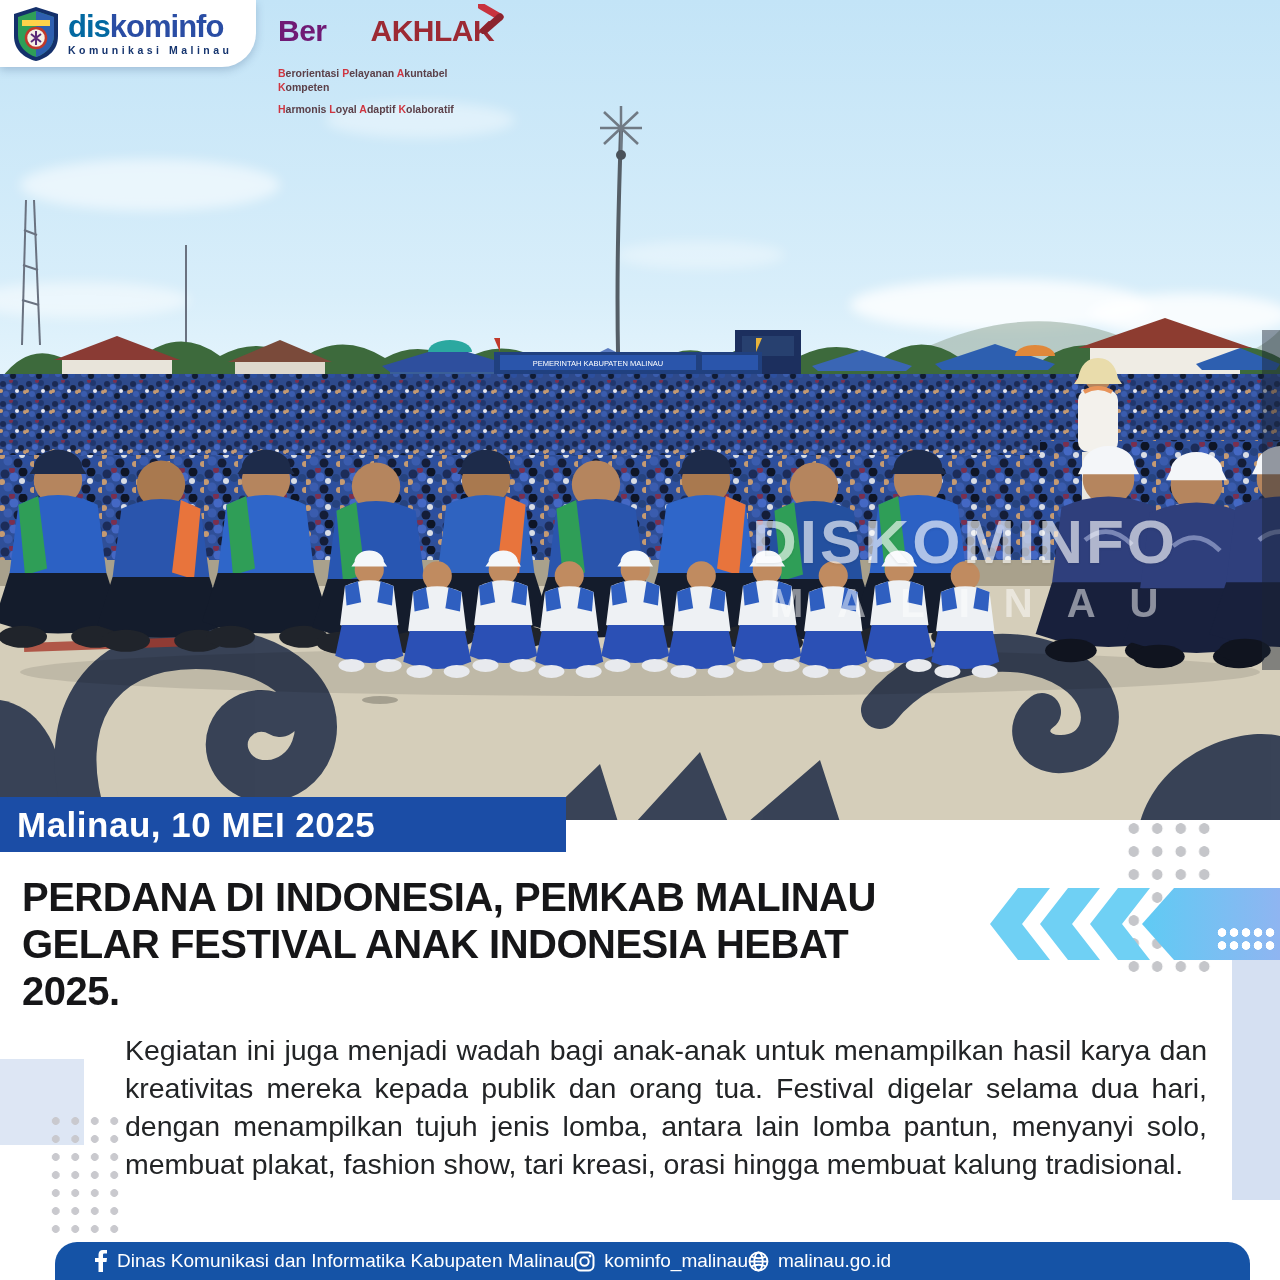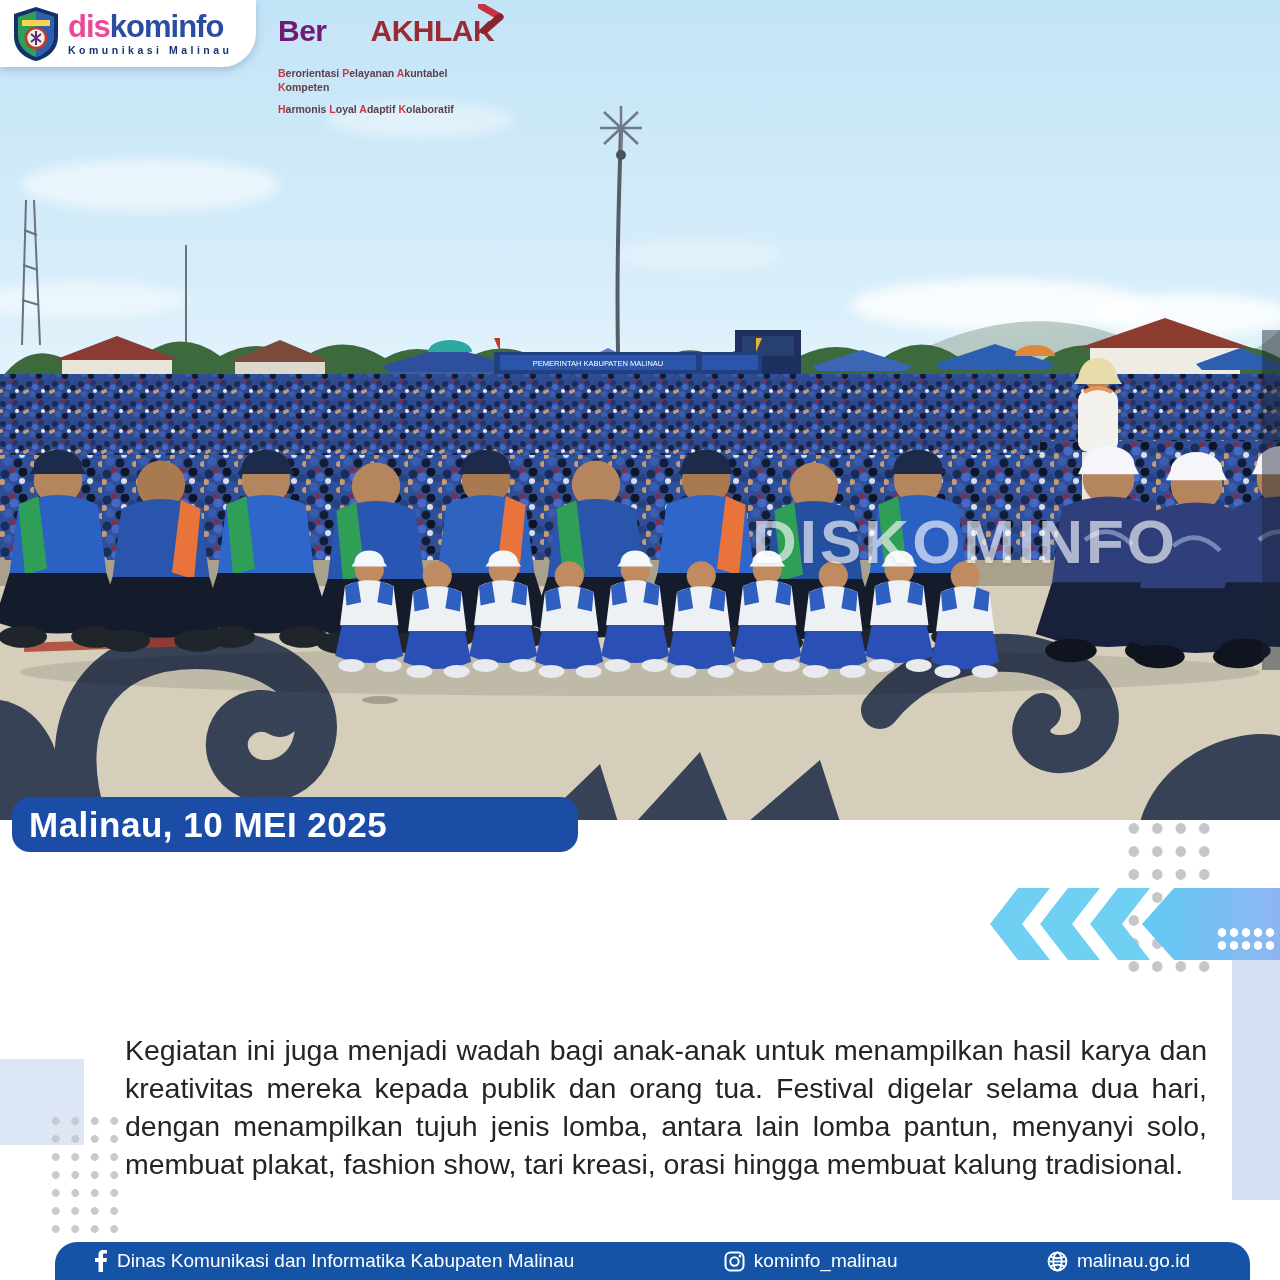--- a/index.html
+++ b/index.html
@@ -16,36 +16,36 @@
                   text-shadow:0 1px 3px rgba(0,0,0,.15);}
   .watermark .wm2{font-size:40px;font-weight:bold;letter-spacing:34px;opacity:.5;margin-top:4px;
                   padding-left:18px;}
 
   
   .logo-pill{position:absolute;left:0;top:0;width:256px;height:67px;background:#ffffff;
              border-radius:0 0 34px 0;box-shadow:0 3px 8px rgba(40,70,120,.25);
              display:flex;align-items:center;padding-left:12px;box-sizing:border-box;}
   .logo-text{margin-left:8px;line-height:1;}
   .logo-brand{font-size:31px;font-weight:bold;letter-spacing:-1px;}
-  .logo-brand .dis{color:#ec4899;}
+  .logo-brand .dis{color:#0369a1;}
   .logo-brand .kominfo{color:#2a4da4;}
   .logo-sub{font-size:10.5px;font-weight:bold;letter-spacing:3.5px;color:#16356f;margin-top:3px;}
 
   .berakhlak{position:absolute;left:278px;top:16px;width:220px;}
   .ba-title{font-size:30px;font-weight:bold;letter-spacing:-.5px;line-height:1;position:relative;}
   .ba-title .ber{color:#701a75;}
   .ba-title .akhlak{color:#9c2a34;margin-left:44px;}
   .ba-arrow{position:absolute;right:-6px;top:-12px;}
   .ba-tagline{font-size:10.5px;font-weight:bold;color:#5b4049;line-height:14px;margin-top:20px;}
   .ba-tagline .ini{color:#cf3540;}
 
   
-  .date-banner{position:absolute;left:12px;top:797px;width:566px;height:55px;background:#1b4da6;
+  .date-banner{position:absolute;left:0;top:797px;width:566px;height:55px;background:#1b4da6;
                color:#ffffff;font-size:35px;font-weight:bold;letter-spacing:.5px;
-               display:flex;align-items:center;padding-left:17px;box-sizing:border-box;border-radius:18px;}
+               display:flex;align-items:center;padding-left:17px;box-sizing:border-box;}
   .headline{position:absolute;left:22px;top:874px;width:900px;font-size:40px;font-weight:bold;
             letter-spacing:-.5px;line-height:47px;color:#161618;}
   .body-text{position:absolute;left:125px;top:1031px;width:1082px;font-size:28.5px;
              line-height:38px;color:#222426;text-align:justify;}
 
   
   .dots{position:absolute;pointer-events:none;}
   .dots-right{left:1122px;top:817px;width:96px;height:160px;
     background-image:radial-gradient(circle,#c5c6ca 5px,transparent 5.6px);
     background-size:23.5px 23px;}
@@ -55,21 +55,21 @@
   .dots-white{left:1216px;top:926px;width:60px;height:28px;
     background-image:radial-gradient(circle,#ffffff 4px,transparent 4.6px);
     background-size:12px 13px;z-index:4;}
   .chevron-deco{position:absolute;left:988px;top:888px;width:292px;height:72px;z-index:3;}
   .pale-rect-right{position:absolute;left:1232px;top:958px;width:48px;height:242px;background:#d5e0f2;}
   .pale-rect-left{position:absolute;left:0;top:1059px;width:84px;height:86px;background:#dde6f4;}
 
   
   .footer{position:absolute;left:55px;top:1242px;width:1195px;height:38px;background:#1553a6;
           border-radius:22px 22px 0 0;display:flex;align-items:center;
-          justify-content:space-between;padding:0 60px 0 40px;box-sizing:border-box;color:#fff;}
+          padding:0 60px 0 40px;box-sizing:border-box;color:#fff;}
   .f-item{display:flex;align-items:center;gap:9px;font-size:19px;}
   .f-item svg{display:block;}
 </style>
 </head>
 <body>
 
 <div class="canvas">
 
   <div class="photo">
   <svg width="1280" height="820" viewBox="0 0 1280 820">
@@ -310,20 +310,21 @@
       <use href="#kidcap" transform="translate(598,552) scale(1.62)"></use>
       <use href="#kidcap" transform="translate(730,552) scale(1.62)"></use>
       <use href="#kidcap" transform="translate(862,552) scale(1.62)"></use>
     </g>
 
     <rect x="1262" y="330" width="18" height="340" fill="#1a2433" opacity=".45"></rect>
   </svg>
 
     <div class="watermark">
       <div class="wm1">DISKOMINFO</div>
+      <div class="wm2">MALINAU</div>
     </div>
   </div>
 
   <div class="logo-pill">
     <svg width="48" height="56" viewBox="0 0 48 56">
       <path d="M24 1 L46 8 V30 C46 44 36 52 24 55 C12 52 2 44 2 30 V8 Z" fill="#14306b"></path>
       <path d="M24 5 L42 11 V29 C42 40 34 48 24 51 C14 48 6 40 6 29 V11 Z" fill="#2f9e57"></path>
       <path d="M24 5 L42 11 V29 C42 40 34 48 24 51 Z" fill="#2e5fb0"></path>
       <path d="M10 14 h28 v6 h-28 Z" fill="#ffd24a"></path>
       <circle cx="24" cy="32" r="10" fill="#f4f1e6" stroke="#c0392b" stroke-width="2.5"></circle>
@@ -344,20 +345,21 @@
       </svg>
     </div>
     <div class="ba-tagline"><span class="ini">B</span>erorientasi <span class="ini">P</span>elayanan <span class="ini">A</span>kuntabel <span class="ini">K</span>ompeten </div>
     <div class="ba-tagline" style="margin-top:8px"><span class="ini">H</span>armonis <span class="ini">L</span>oyal <span class="ini">A</span>daptif <span class="ini">K</span>olaboratif </div>
   </div>
 
   <div class="date-banner">
     <span>Malinau, 10 MEI 2025</span>
   </div>
 
+  <div class="headline">PERDANA DI INDONESIA, PEMKAB MALINAU GELAR FESTIVAL ANAK INDONESIA HEBAT 2025.</div>
 
   <div class="body-text">Kegiatan ini juga menjadi wadah bagi anak-anak untuk menampilkan hasil karya dan kreativitas mereka kepada publik dan orang tua. Festival digelar selama dua hari, dengan menampilkan tujuh jenis lomba, antara lain lomba pantun, menyanyi solo, membuat plakat, fashion show, tari kreasi, orasi hingga membuat kalung tradisional.</div>
 
   <div class="dots dots-right"></div>
   <svg class="chevron-deco" viewBox="0 0 292 72">
     <defs>
         <linearGradient id="bandg" x1="0" y1="0" x2="1" y2="0">
       <stop offset="0" stop-color="#5fcbf4"></stop>
           <stop offset="1" stop-color="#8fb5f1"></stop>
     </linearGradient>

